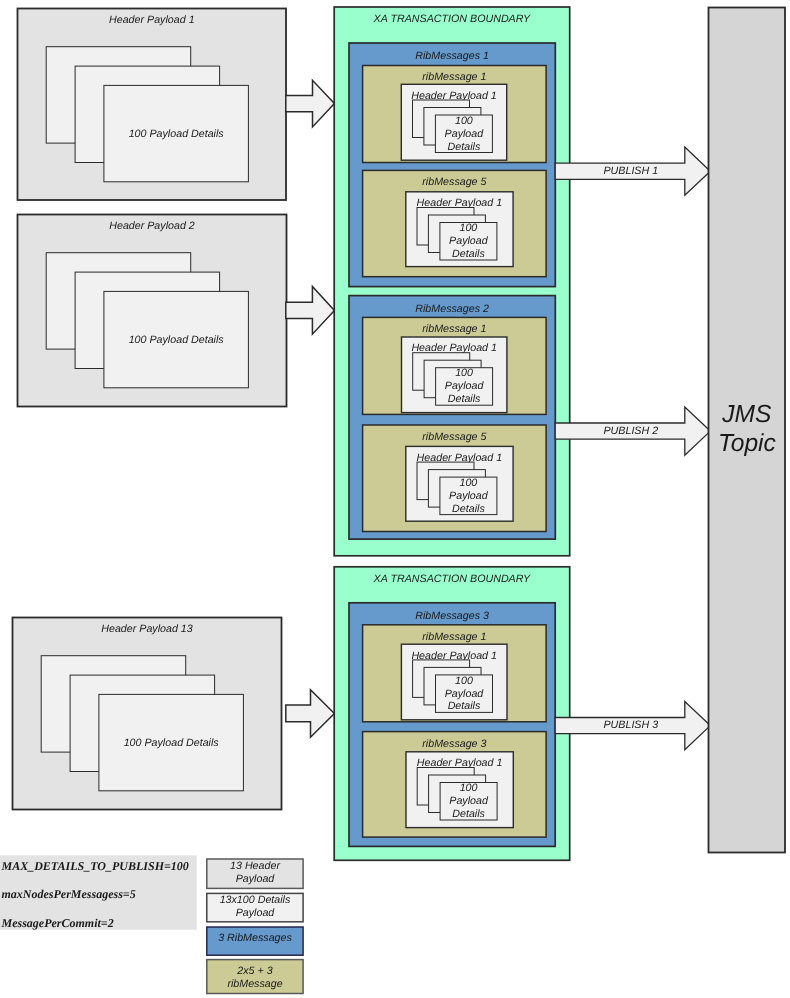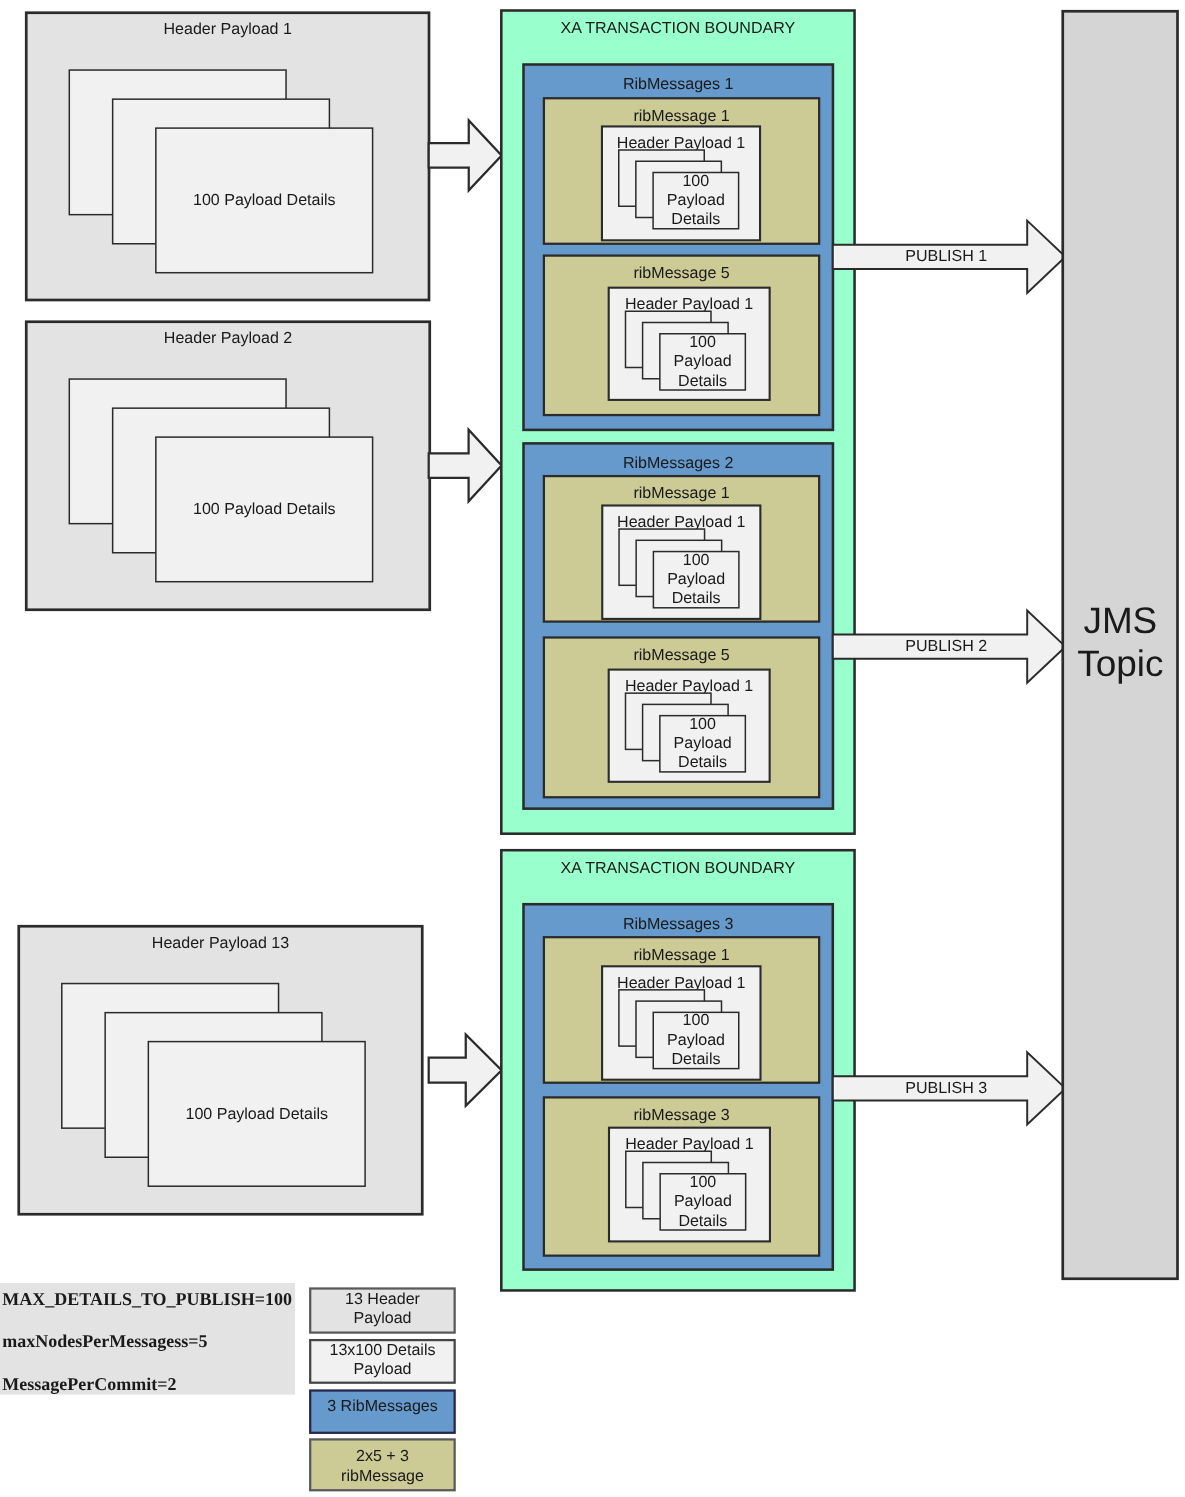--- a/index.html
+++ b/index.html
@@ -1,20 +1,20 @@
 <!DOCTYPE html>
 <html><head>
 <meta charset="utf-8">
 <title>XA Transaction Boundary Diagram</title>
 <style>
   html,body{margin:0;padding:0;background:#ffffff;}
   body{width:790px;height:998px;overflow:hidden;
        font-family:"Liberation Sans", sans-serif;color:#1a1a1a;}
   #stage{display:block;width:790px;height:998px;}
-  #stagewrap{position:relative;width:790px;height:825px;}
+  #stagewrap{position:relative;width:790px;height:825px;font-style:italic;}
   svg{display:block;}
   text{font-family:"Liberation Sans", sans-serif;fill:#1a1a1a;
        -webkit-font-smoothing:antialiased;text-rendering:geometricPrecision;}
   .serif{font-family:"Liberation Serif", serif;font-weight:bold;}
 </style>
 </head>
 <body>
 
 <div id="stagewrap">
 <svg id="stage" width="790" height="998" viewBox="0 0 790 998" xmlns="http://www.w3.org/2000/svg" shape-rendering="geometricPrecision">

